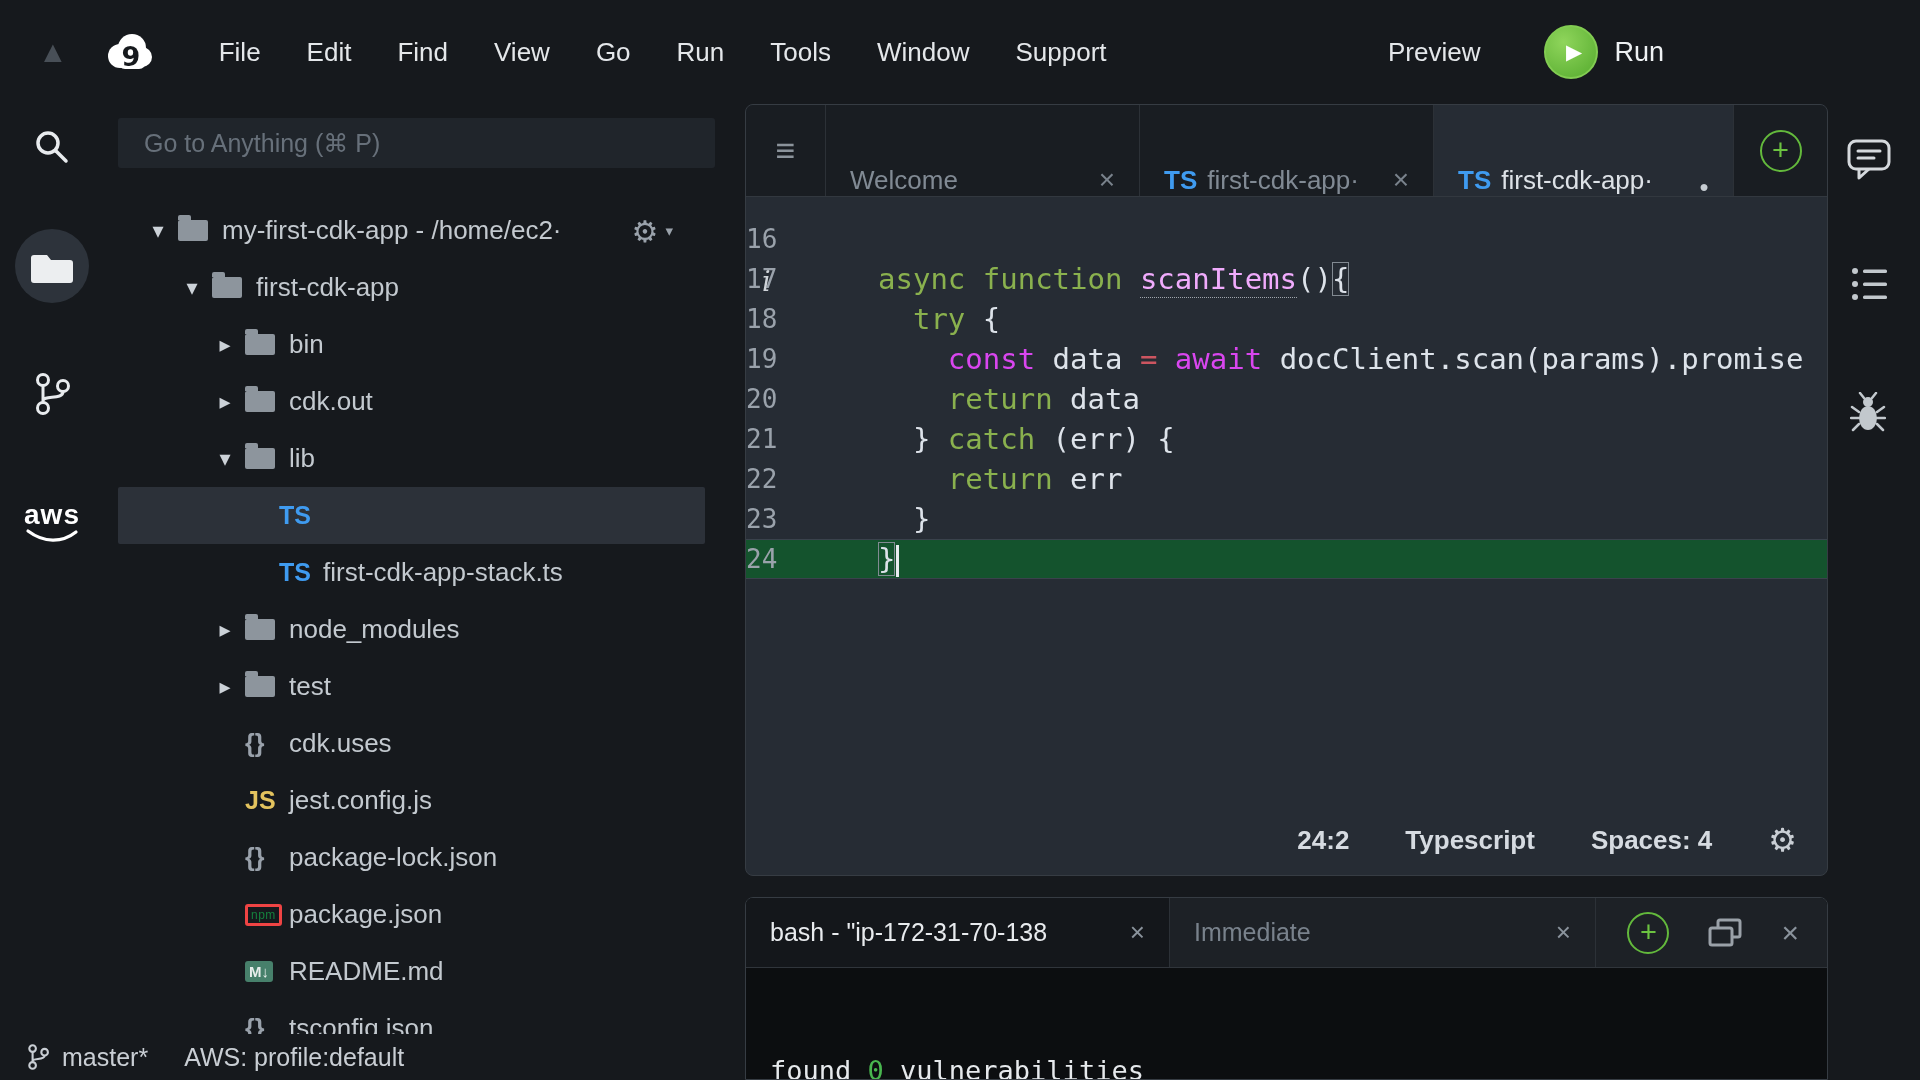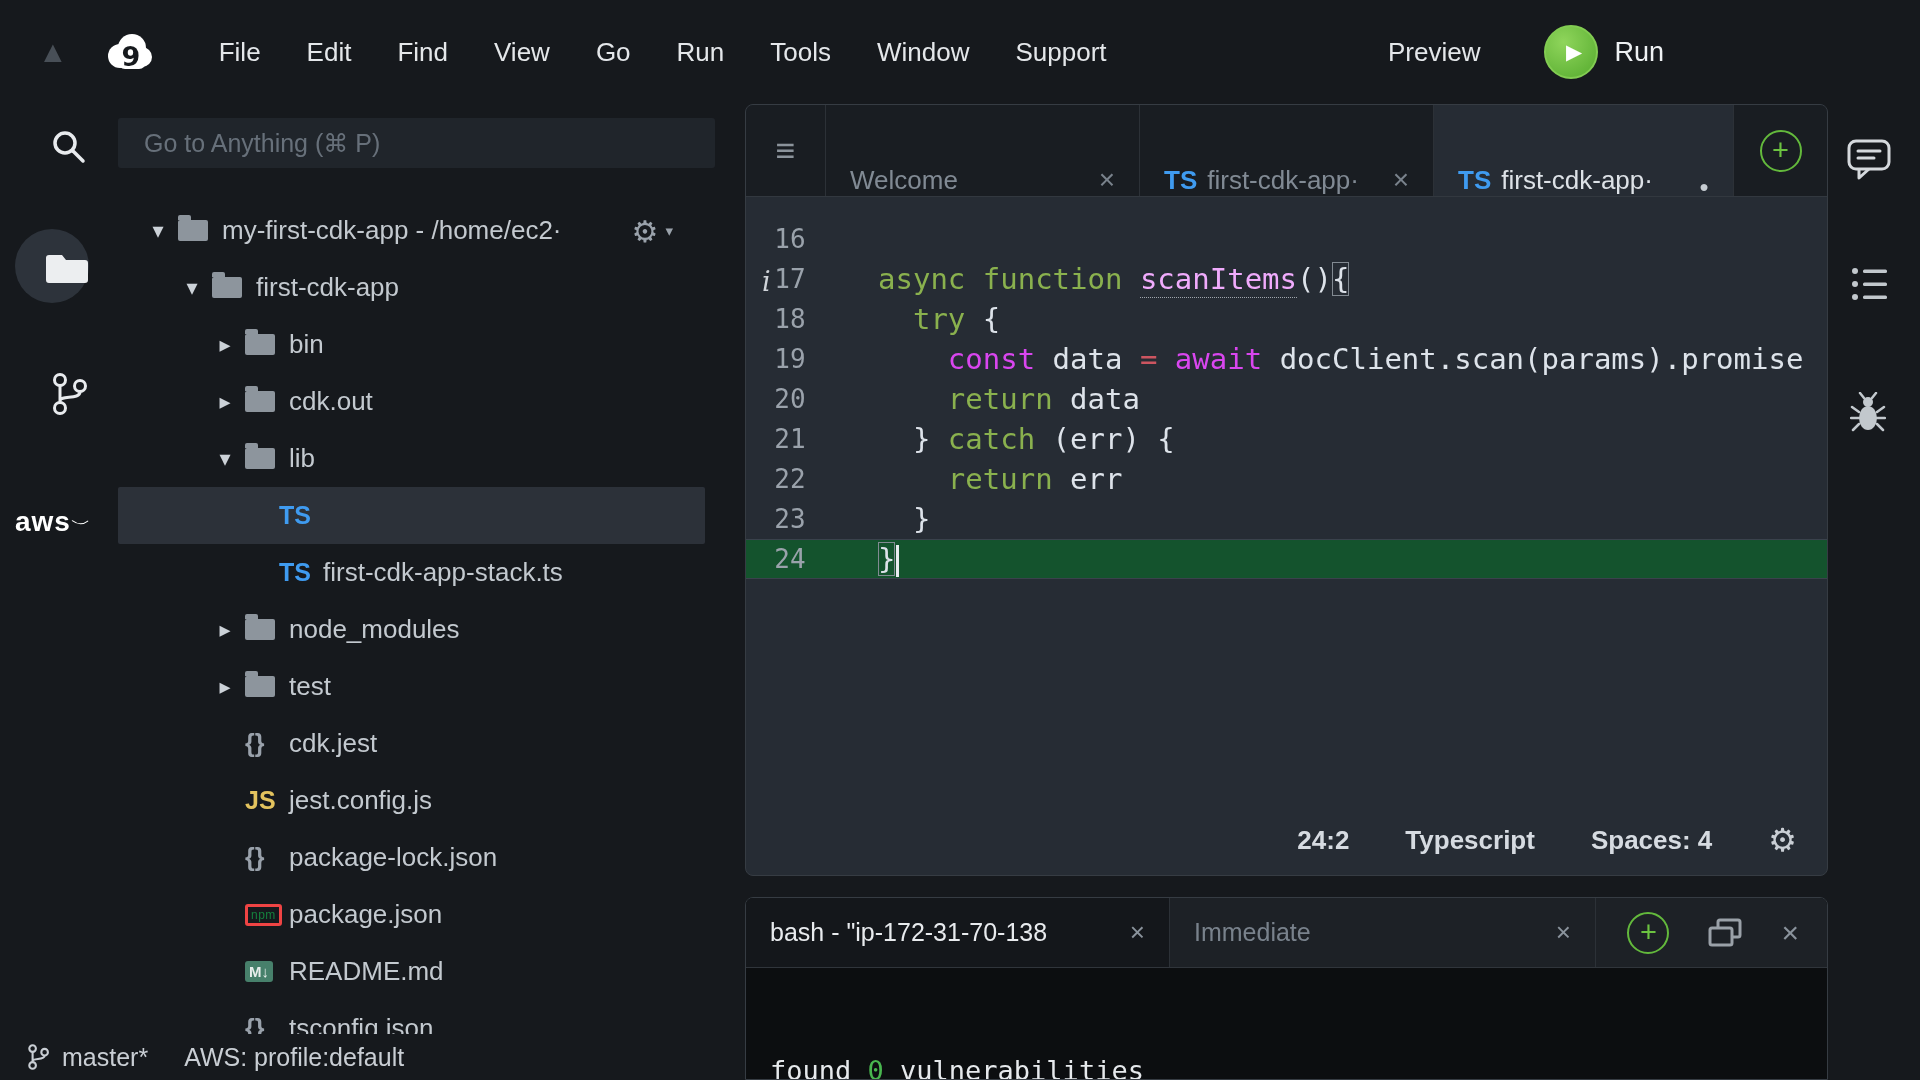--- a/index.html
+++ b/index.html
@@ -17,21 +17,21 @@
   .preview-label{font-size:26px;color:#e4e7ea;margin-right:64px}
   .run-btn{display:flex;align-items:center}
   .run-circle{width:54px;height:54px;border-radius:50%;border:2px solid #82cc52;
               background:radial-gradient(circle at 35% 30%,#8fd55b,#55ab2e);
               display:flex;align-items:center;justify-content:center}
   .run-circle .play{color:#fff;font-size:21px;margin-left:5px}
   .run-label{font-size:27px;color:#eef1f3;margin-left:16px}
 
   
   .activity-bar{position:absolute;left:0;top:104px;bottom:0;width:104px;display:flex;flex-direction:column;align-items:center}
-  .act-btn{width:74px;height:74px;border-radius:50%;display:flex;flex-direction:row;align-items:center;justify-content:flex-end}
+  .act-btn{width:74px;height:74px;border-radius:50%;display:flex;flex-direction:column;align-items:center;justify-content:center}
   .act-btn.active{background:#2d333b}
   .a1{margin-top:6px}.a2{margin-top:45px}.a3{margin-top:54px}.a4{margin-top:54px}
   .aws-word{font-size:28px;font-weight:bold;color:#fff;line-height:26px;letter-spacing:1px}
 
   
   .tree-panel{position:absolute;left:104px;top:104px;width:631px;bottom:0;overflow:hidden}
   .goto{margin:14px 20px 0 14px;height:50px;background:#20252b;border-radius:3px;display:flex;
         align-items:center;padding-left:26px;font-size:25px;color:#67707a}
   .tree{margin-top:34px}
   .trow{height:57px;display:flex;align-items:center;font-size:26px;color:#c3c9cf;position:relative;cursor:default}
@@ -62,21 +62,21 @@
   .etab .ts{color:#3f9bf0;font-weight:700;margin-right:10px}
   .etab .x{margin-left:auto;color:#79828c;font-size:28px}
   .etab .dot{margin-left:auto;color:#c6ccd2;font-size:16px}
   .etab.active{background:#262c34;color:#dde2e7}
   .tab-plus{flex:1;display:flex;align-items:center;justify-content:center;border-left:0}
   .plus-circle{width:42px;height:42px;border-radius:50%;border:2px solid #63b93c;color:#6cc341;font-size:29px;
                display:flex;align-items:center;justify-content:center;line-height:1}
 
   .code{position:relative;padding-top:22px;font-family:"DejaVu Sans Mono",monospace;font-size:29px}
   .cline{height:40px;display:flex;align-items:center;position:relative}
-  .gut{flex:0 0 92px;text-align:center;color:#9aa2ab;font-size:26px;padding-right:4px;position:relative}
+  .gut{flex:0 0 92px;text-align:left;color:#9aa2ab;font-size:26px;padding-right:4px;position:relative}
   .info-i{position:absolute;left:16px;top:2px;font-family:"DejaVu Serif",serif;font-style:italic;font-size:27px;color:#cfd4d9}
   .ctext{white-space:pre;padding-left:40px}
   .cline.current{background:#14532d;box-shadow:inset 0 1px 0 #3a424c,inset 0 -1px 0 #3a424c}
   .tok-comment{color:#79828f}
   .tok-kw{color:#8ab14e}
   .tok-kw2{color:#d946ef}
   .tok-fn{color:#f0abfc;border-bottom:1px dotted #a0a6ad;padding-bottom:1px}
   .tok-op{color:#cc5560}
   .tok-plain{color:#dde3ea}
   .bracket{outline:1px solid #828a92;outline-offset:-1px}
@@ -257,21 +257,21 @@
             <span class="folder-shape"></span>
           </span>
         <span class="flabel">test</span>
       </div>
 
       <div class="trow lvl3">
         <span class="arrow"></span>
         <span class="ficon">
             <span class="badge-brace">{}</span>
           </span>
-        <span class="flabel">cdk.jest</span>
+        <span class="flabel">cdk.uses</span>
       </div>
 
       <div class="trow lvl3">
         <span class="arrow"></span>
         <span class="ficon">
             <span class="badge-js">JS</span>
           </span>
         <span class="flabel">jest.config.js</span>
       </div>
 

